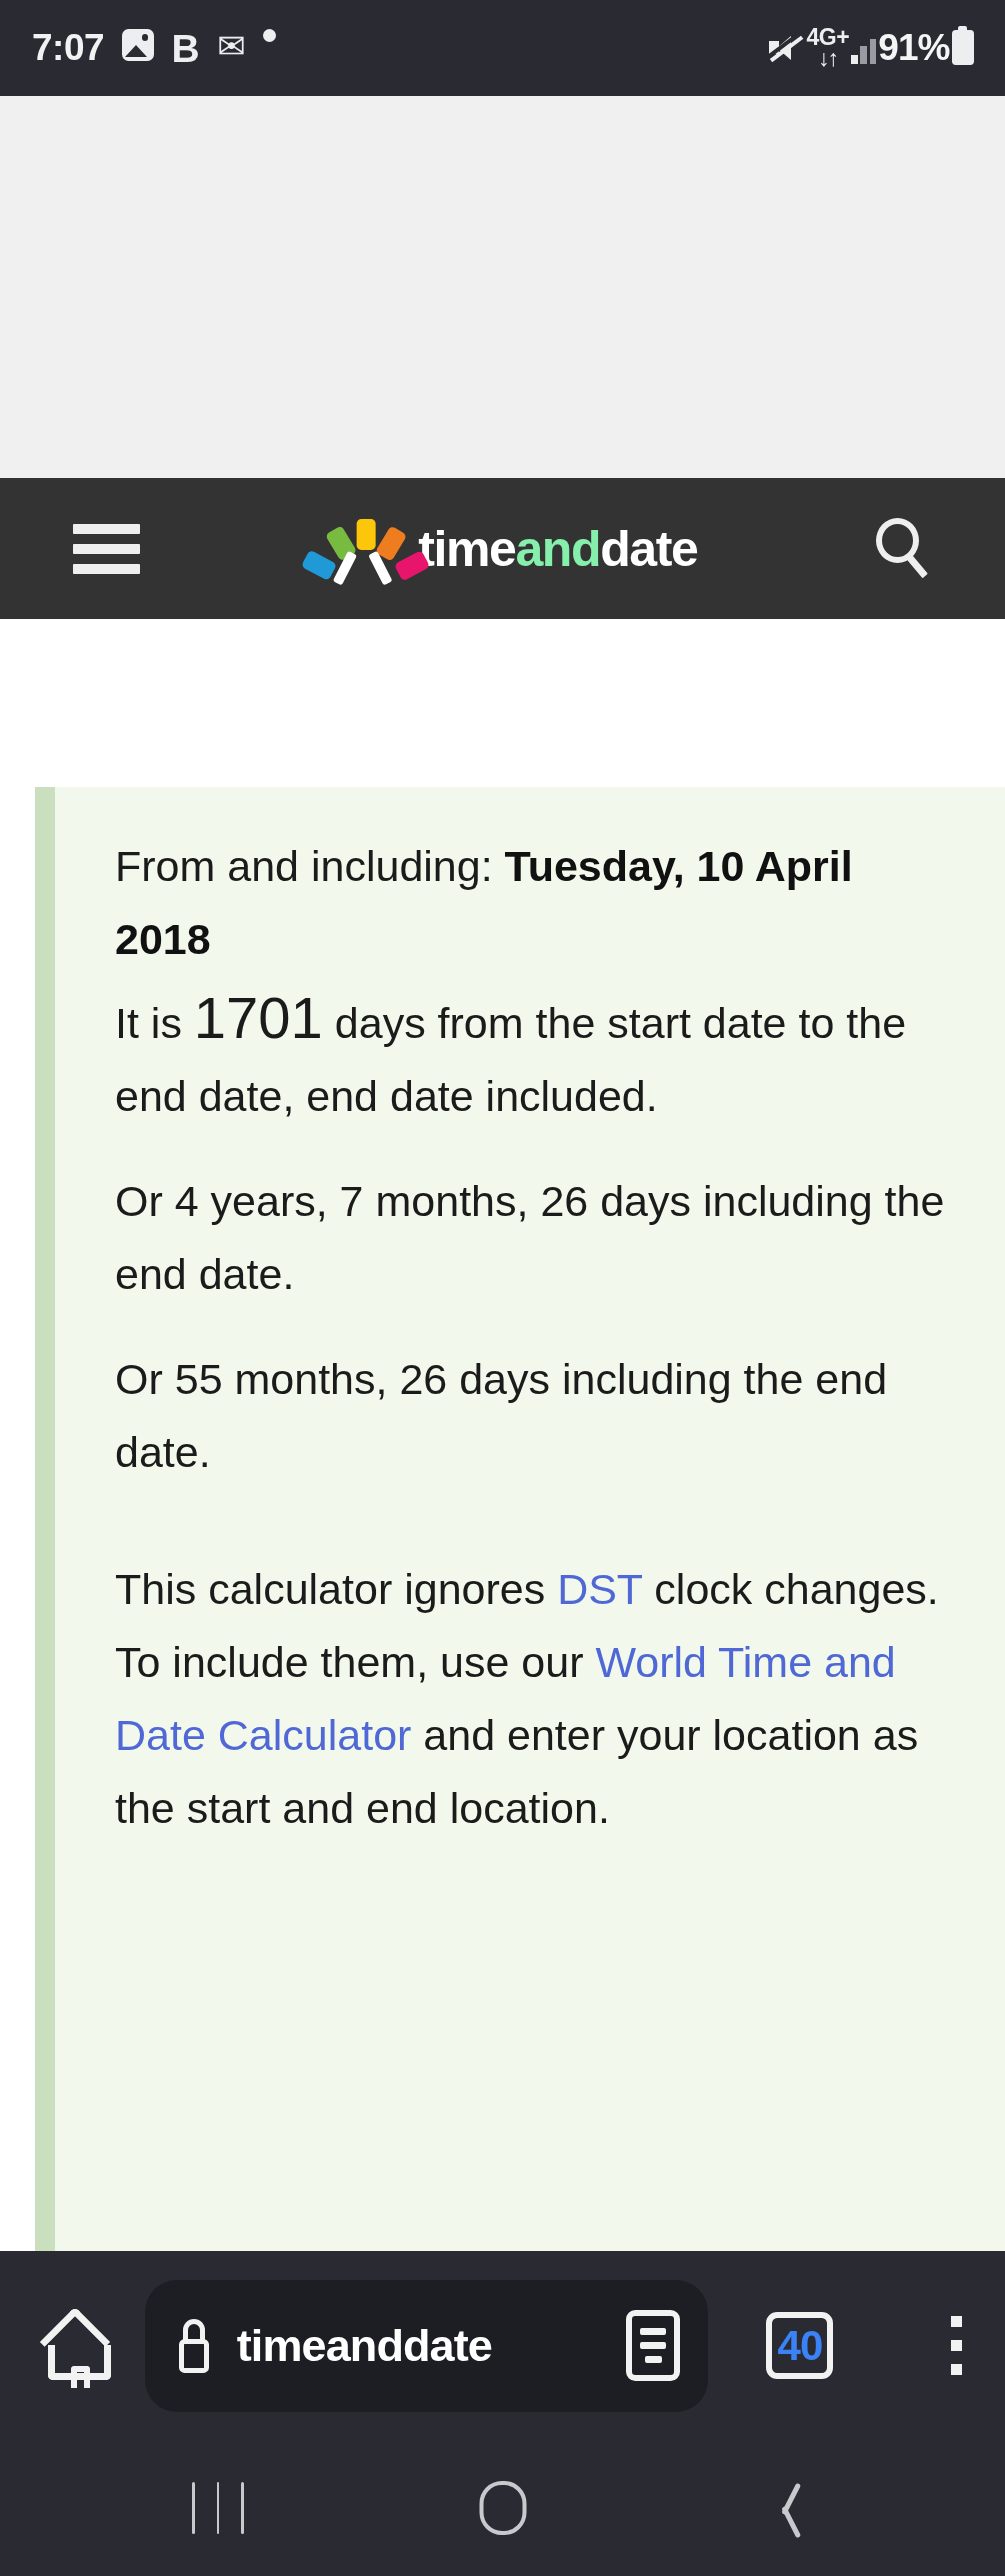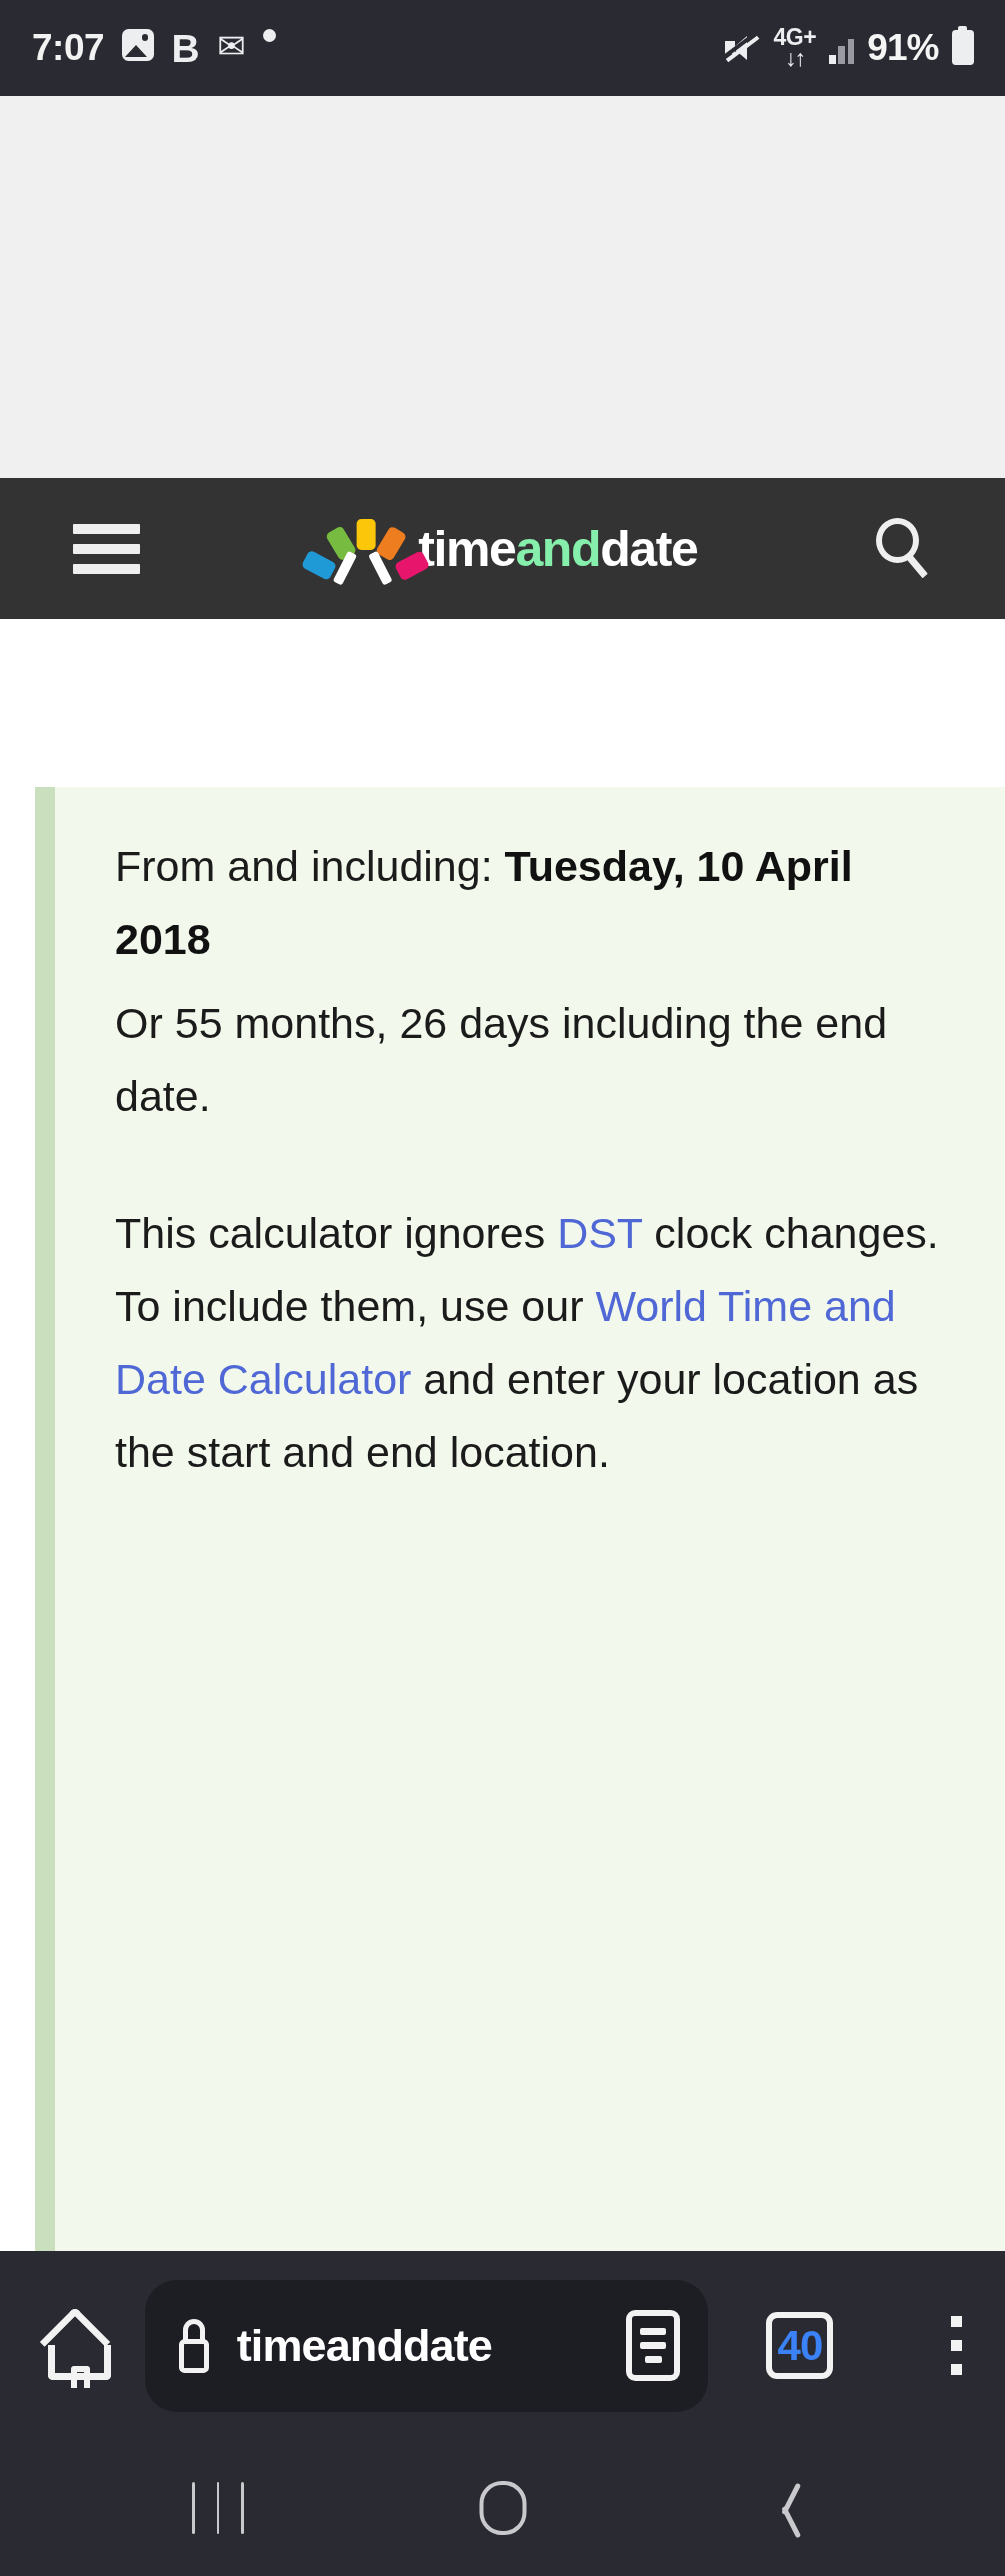--- a/index.html
+++ b/index.html
@@ -37,21 +37,21 @@
   .status-time {
     color: #f2f2f2;
     font-size: 37px;
     font-weight: bold;
     letter-spacing: -0.5px;
     line-height: 1;
   }
   .status-right {
     display: flex;
     align-items: center;
-    gap: 13px;
+    gap: 2px;
   }
   .battery-pct {
     color: #f5f5f5;
     font-size: 37px;
     font-weight: bold;
     line-height: 1;
     letter-spacing: -0.9px;
   }
   .icon-photo {
     width: 32px; height: 32px;
@@ -585,21 +585,23 @@
   </div>
 </div>
 
 <div class="page-body">
   <div class="result-box">
 
     <p class="tight"><span>From and including: </span><b>Tuesday, 10 April 2018</b></p>
 
 
 
-
+    <p><span>It is </span><span class="bignum">1701</span><span> days from the start date to the end date, end date included.</span></p>
+
+    <p>Or 4 years, 7 months, 26 days including the end date.</p>
 
     <p>Or 55 months, 26 days including the end date.</p>
 
     <div class="spacer-gap"></div>
 
     <p><span>This calculator ignores </span><a class="lnk">DST</a><span> clock changes. To include them, use our </span><a class="lnk">World Time and Date Calculator</a><span> and enter your location as the start and end location.</span></p>
 
   </div>
 </div>
 

